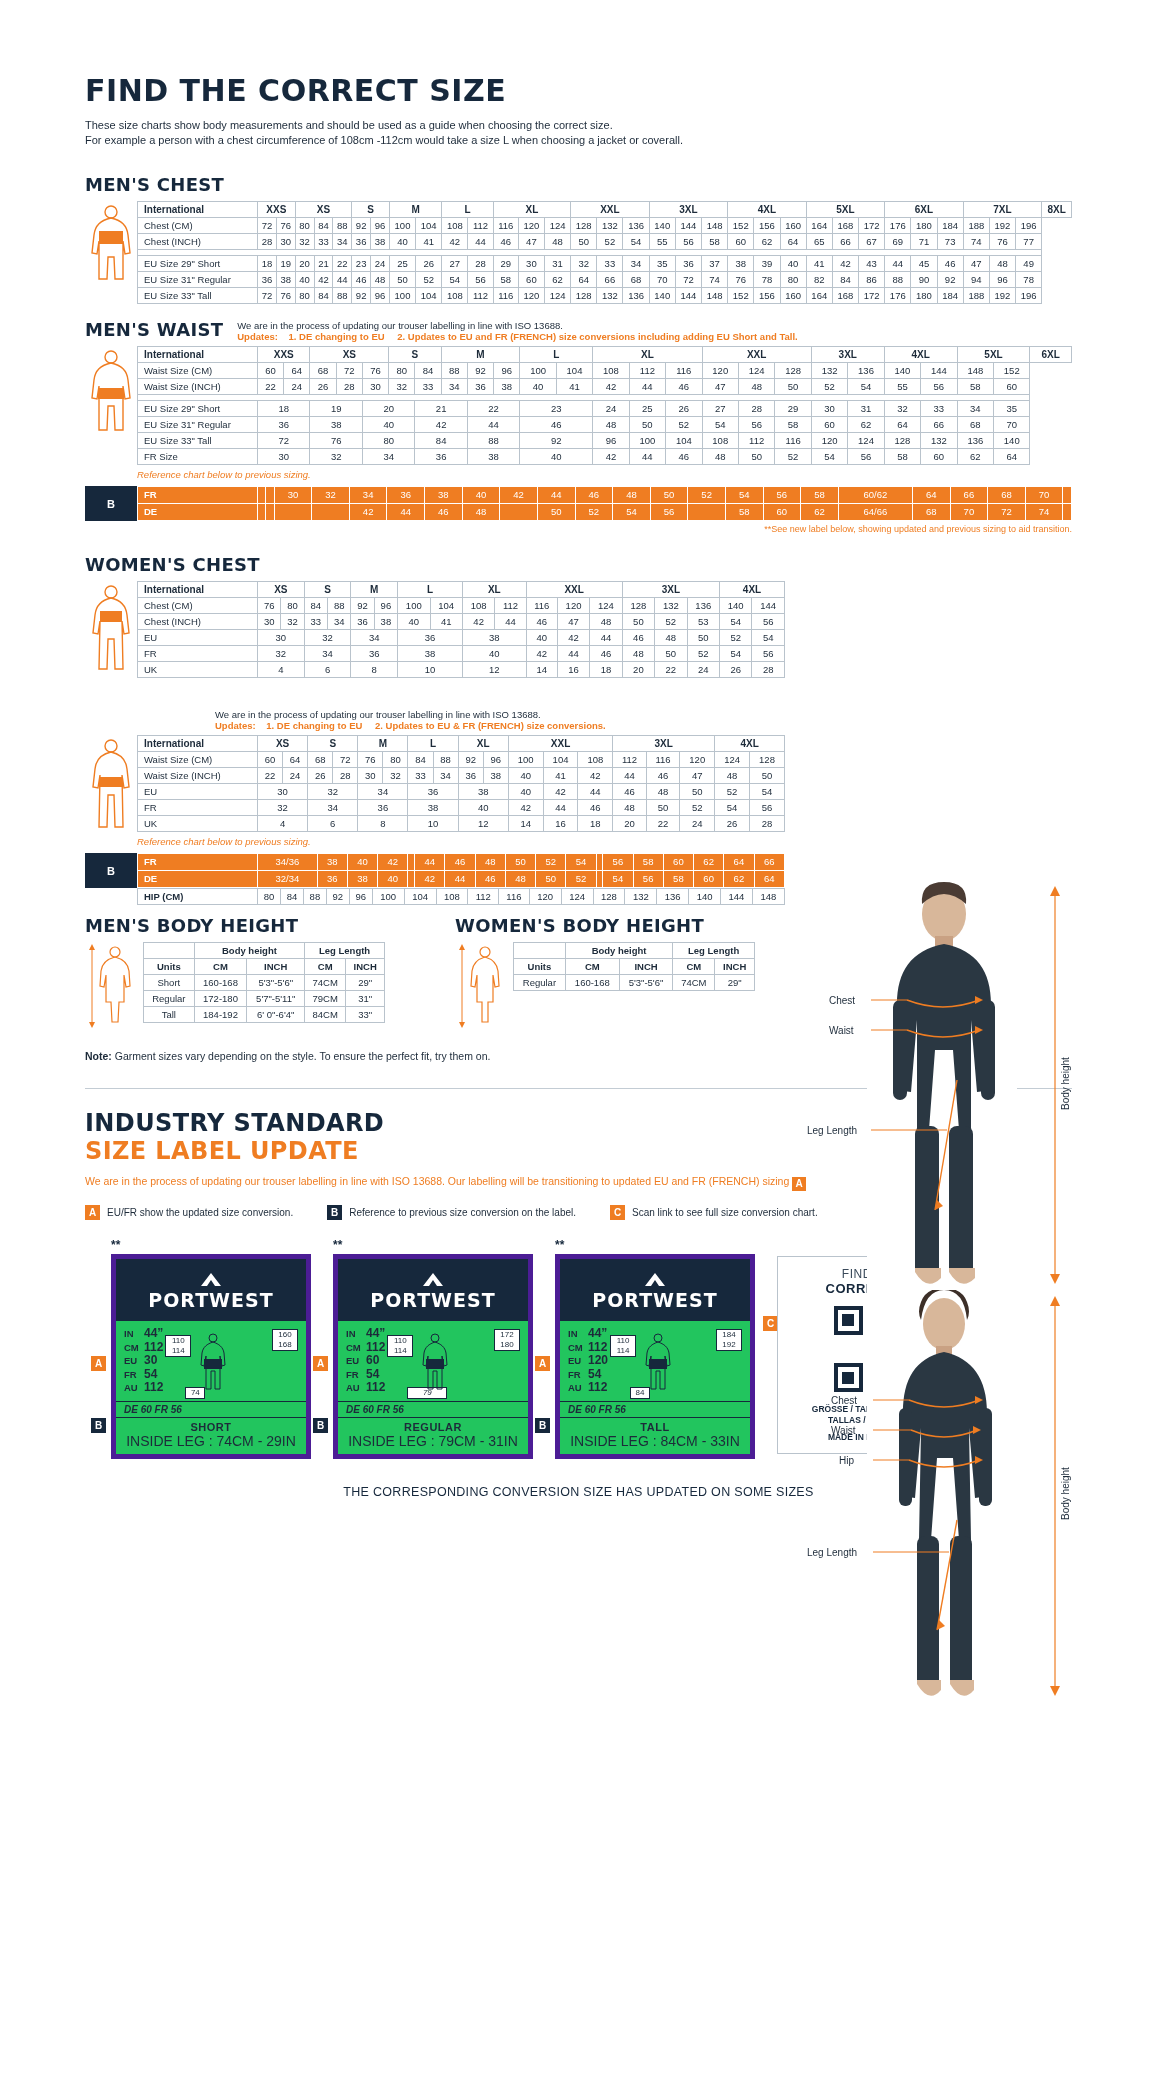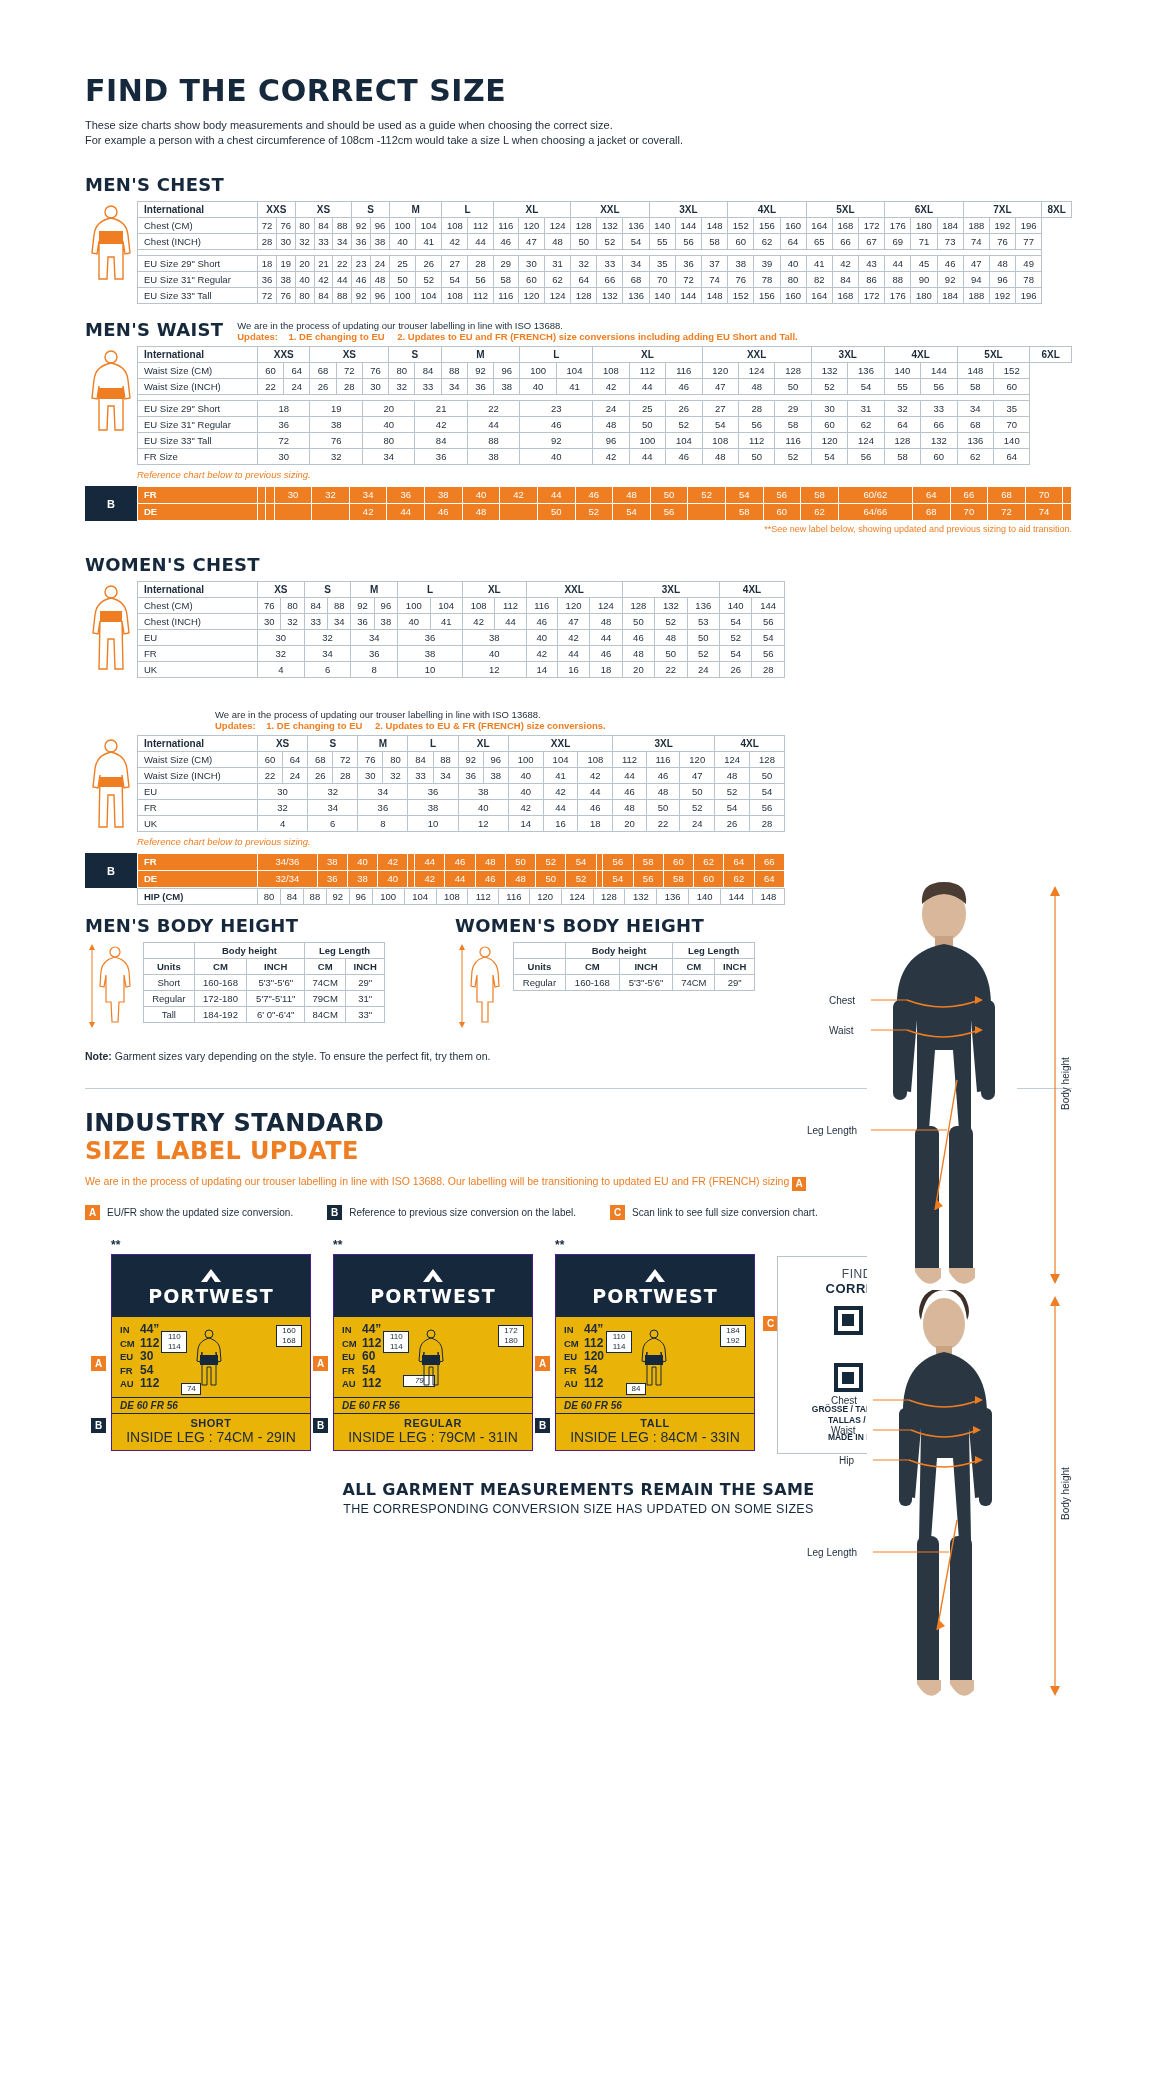--- a/index.html
+++ b/index.html
@@ -103,21 +103,21 @@
 
   .legend { display:flex; gap:34px; font-size:10px; margin-bottom: 18px; align-items:center; }
   .legend .item { display:flex; align-items:center; gap:7px; }
   .sqo { background:#ef7d22; color:#fff; font-weight:bold; width:15px; height:15px; line-height:15px; text-align:center; font-size:10px; display:inline-block;}
   .sqn { background:#16283c; color:#fff; font-weight:bold; width:15px; height:15px; line-height:15px; text-align:center; font-size:10px; display:inline-block;}
 
   
   .labels-row { display:flex; gap:22px; align-items:flex-start; }
   .label-card { width: 200px; position:relative; }
   .stars { color:#16283c; font-weight:bold; font-size:12px; margin-bottom:2px; }
-  .label-box { border:1px solid #4c1d95; background:#eab308; }
+  .label-box { border:5px solid #4c1d95; background:#22c55e; }
   .label-brand { background:#16283c; color:#fff; text-align:center; padding:14px 0 10px 0; }
   .brand-text { font-size:19px; font-weight:bold; letter-spacing:1px; font-family:"DejaVu Sans", sans-serif; }
   .label-body { display:flex; padding:6px 6px 2px 8px; }
   .sizecol { font-size:9.5px; line-height:12.5px; font-weight:bold; }
   .sizecol span.u { display:inline-block; width:20px; }
   .size-big { font-size:12px; }
   .mini-fig { flex:1 1 auto; position:relative; height:72px; }
   .dim-box { border:1px solid #16283c; font-size:8px; text-align:center; padding:0 2px; line-height:10px; background:#fff;}
   .label-bot { border-top:1px solid #16283c; text-align:center; padding:3px 0 5px 0; }
   .label-bot .big { font-size:11px; font-weight:bold; letter-spacing:0.5px; }
@@ -1140,21 +1140,21 @@
           </div>
           <div class="mini-fig">
             <div class="dim-box" style="position:absolute; left:2px; top:8px; width:26px;">
               <span>110</span><br>
               <span>114</span>
             </div>
             <div class="dim-box" style="position:absolute; right:2px; top:2px; width:26px;">
               <span>172</span><br>
               <span>180</span>
             </div>
-            <div class="dim-box" style="position:absolute; left:22px; bottom:8px; width:32px;font-style:italic;">
+            <div class="dim-box" style="position:absolute; left:22px; bottom:0px; width:40px;font-style:italic;">
               <span>79</span>
             </div>
             <svg width="44" height="66" viewBox="0 0 44 66" style="position:absolute; left:28px; top:4px;">
               <g fill="none" stroke="#16283c" stroke-width="1">
                 <circle cx="22" cy="7" r="4"></circle>
                 <path d="M22 11 C16 13 12 16 11 22 L10 34 L13 35 L15 25 L15 58 L20 58 L20 40 L24 40 L24 58 L29 58 L29 25 L31 35 L34 34 L33 22 C32 16 28 13 22 11 Z"></path>
               </g>
               <rect x="13" y="28" width="18" height="10" fill="#16283c"></rect>
             </svg>
           </div>
@@ -1301,21 +1301,20 @@
         <div class="qr-foot">
           <div>GRÖSSE / TAILLES / ROZMIARY</div>
           <div>TALLAS / STØRRELSER</div>
           <div style="margin-top:6px;">MADE IN BANGLADESH</div>
         </div>
       </div>
     </div>
   </div>
 
   <div class="closing">
-    <div class="c1">ALL GARMENT MEASUREMENTS REMAIN THE SAME</div>
     <div class="c2">THE CORRESPONDING CONVERSION SIZE HAS UPDATED ON SOME SIZES</div>
   </div>
 
 </div>
 
 <div style="position:absolute; right:80px; top:880px; width:270px;">
   <svg width="270" height="420" viewBox="0 0 270 420">
     <rect x="60" y="0" width="150" height="420" fill="#ffffff"></rect>
 
     <g>

